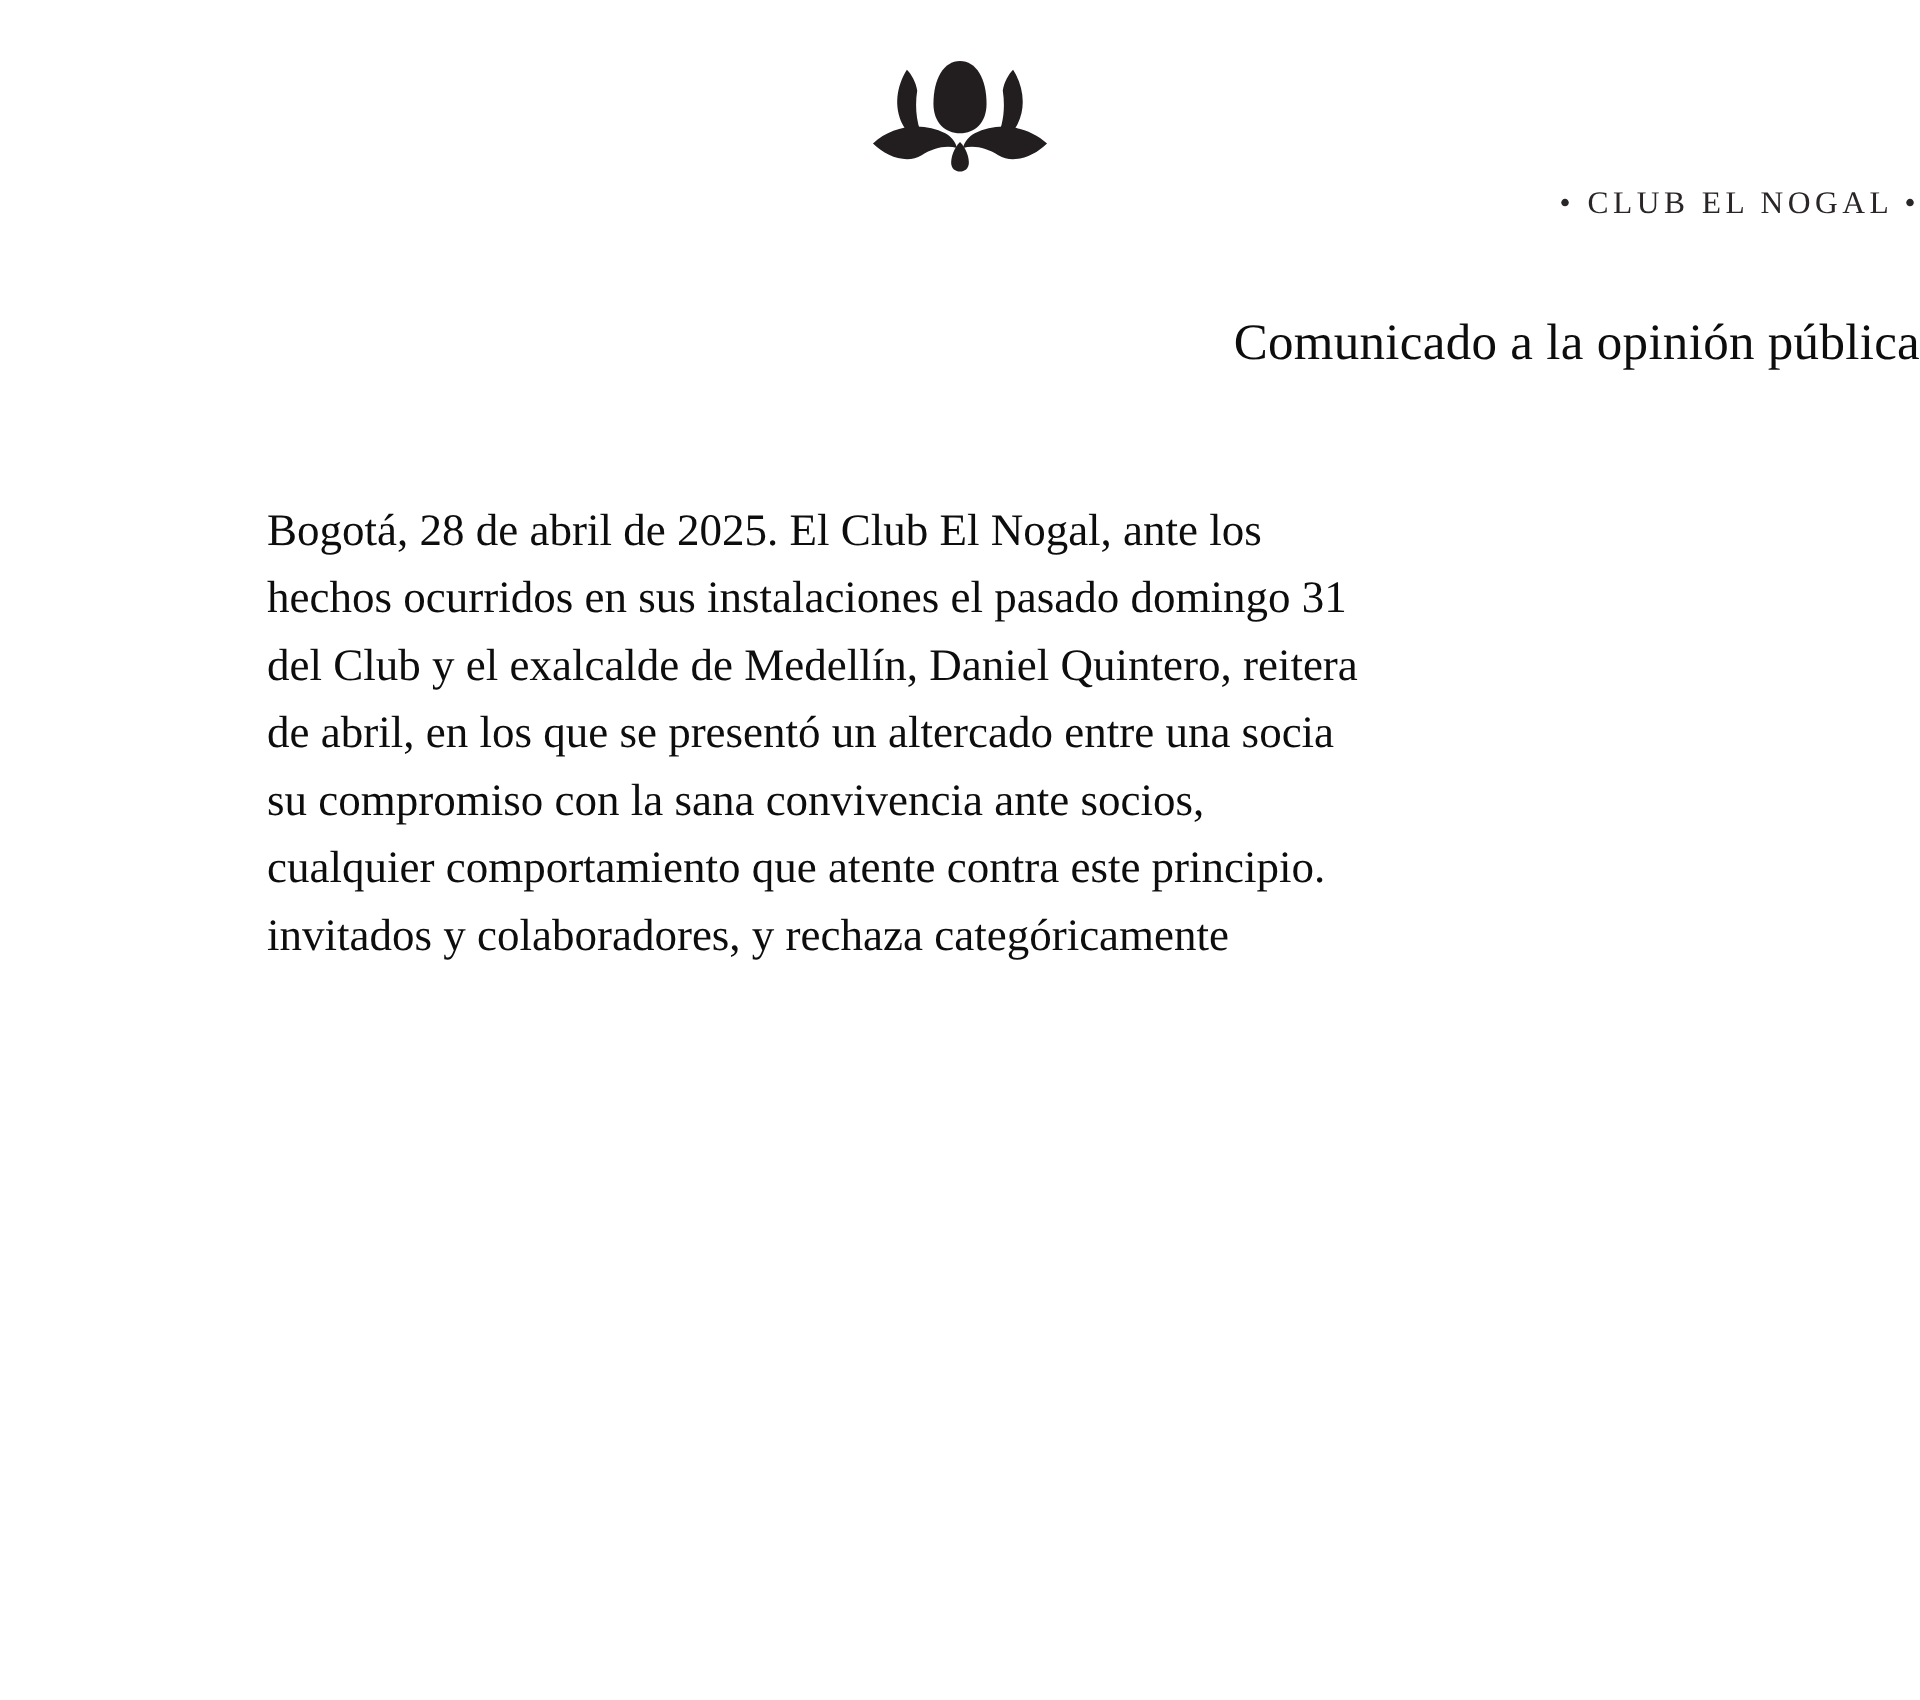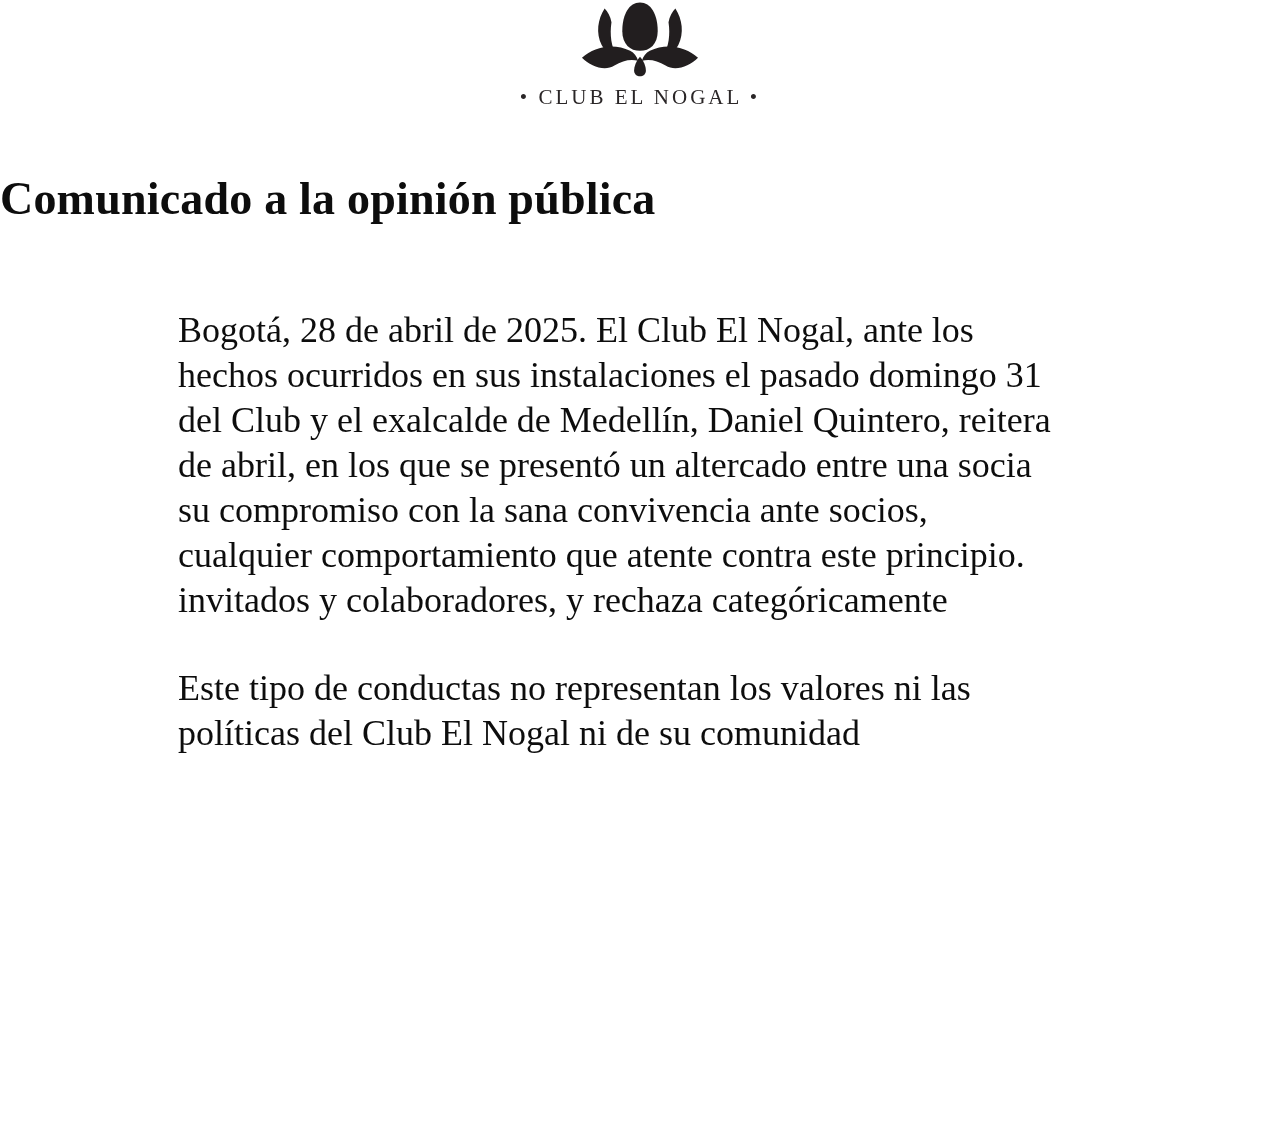--- a/index.html
+++ b/index.html
@@ -12,47 +12,48 @@
     color: #0d0d0d;
     overflow: hidden;
   }
   .page {
     width: 1280px;
     height: 1133px;
     background: #ffffff;
     position: relative;
   }
   .masthead {
-    text-align: center;
+    padding-top: 38px;
+    text-align: right;
   }
   .logo {
     display: block;
     margin: 0 auto;
     width: 118px;
     height: 78px;
   }
   .logo path { fill: #221e1f; }
   .brand {
     margin-top: 7px;
     font-size: 21px;
     letter-spacing: 3px;
     color: #2a2627;
     white-space: nowrap;
   }
   .title {
     margin-top: 62px;
-    text-align: left;
-    font-size: 46px;
-    font-weight: 700;
+    text-align: right;
+    font-size: 34px;
+    font-weight: 400;
     letter-spacing: 0.2px;
   }
   .content {
     margin-top: 83px;
     margin-left: 178px;
-    font-size: 36px;
+    font-size: 30px;
     line-height: 45px;
   }
   .para + .para {
     margin-top: 43px;
   }
   .line {
     display: block;
     white-space: nowrap;
   }
 </style>
@@ -84,19 +85,15 @@
   <main class="content">
     <p class="para">
       <span class="line">Bogotá, 28 de abril de 2025. El Club El Nogal, ante los</span>
       <span class="line">hechos ocurridos en sus instalaciones el pasado domingo 31</span>
       <span class="line">del Club y el exalcalde de Medellín, Daniel Quintero, reitera</span>
       <span class="line">de abril, en los que se presentó un altercado entre una socia</span>
       <span class="line">su compromiso con la sana convivencia ante socios,</span>
       <span class="line">cualquier comportamiento que atente contra este principio.</span>
       <span class="line">invitados y colaboradores, y rechaza categóricamente</span>
     </p>
-    <p class="para">
-      <span class="line">Este tipo de conductas no representan los valores ni las</span>
-      <span class="line">políticas del Club El Nogal ni de su comunidad</span>
-    </p>
   </main>
 
 </div>
 
 </body></html>

